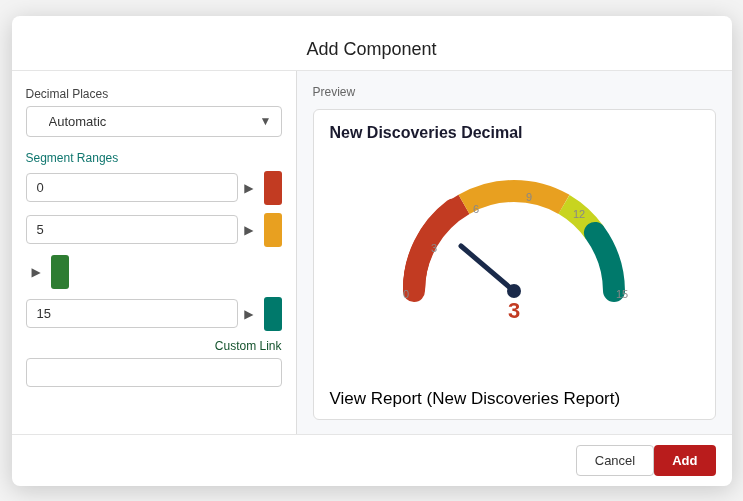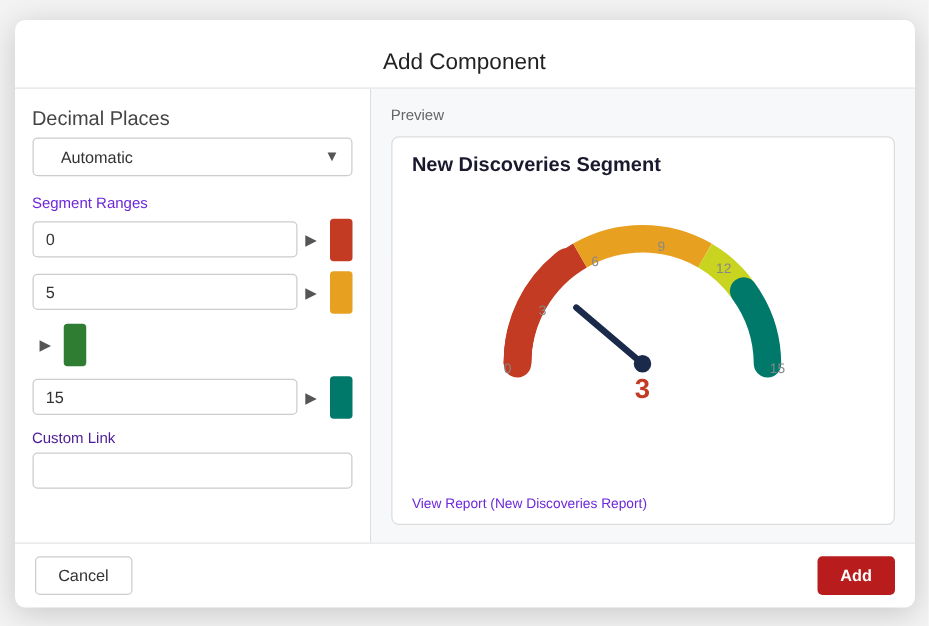--- a/index.html
+++ b/index.html
@@ -35,21 +35,21 @@
       overflow: hidden;
     }
     .left-panel {
       width: 285px;
       padding: 16px 14px;
       border-right: 1px solid #ddd;
       overflow-y: auto;
       flex-shrink: 0;
     }
     .field-label {
-      font-size: 16px;
+      font-size: 12px;
       color: #444;
       margin-bottom: 5px;
       font-weight: 500;
     }
     .select-wrapper {
       position: relative;
       margin-bottom: 14px;
     }
     .select-box {
       width: 100%;
@@ -66,21 +66,21 @@
       position: absolute;
       right: 10px;
       top: 50%;
       transform: translateY(-50%);
       pointer-events: none;
       color: #555;
       font-size: 12px;
     }
     .segment-ranges-label {
       font-size: 12px;
-      color: #6d28d9;
+      color: #0f766e;
       margin-bottom: 6px;
       font-weight: 500;
     }
     .segment-row {
       display: flex;
       align-items: center;
       margin-bottom: 8px;
     }
     .segment-input {
       flex: 1;
@@ -99,23 +99,24 @@
       color: #555;
     }
     .segment-color {
       width: 18px;
       height: 34px;
       border-radius: 3px;
       margin-left: 4px;
     }
     .custom-link-label {
       font-size: 12px;
-      color: #4c1d95;
+      color: #14532d;
       margin-bottom: 5px;
       font-weight: 500;
+      text-align: right;
     }
     .custom-link-input {
       width: 100%;
       padding: 6px 10px;
       border: 1px solid #ccc;
       border-radius: 4px;
       font-size: 13px;
       color: #333;
     }
     .right-panel {
@@ -147,30 +148,30 @@
       margin-bottom: 4px;
     }
     .gauge-container {
       width: 100%;
       display: flex;
       flex-direction: column;
       align-items: center;
       flex: 1;
     }
     .view-report-link {
-      font-size: 11px;
-      color: #6d28d9;
+      font-size: 17px;
+      color: #000000;
       margin-top: 8px;
       cursor: pointer;
       text-decoration: none;
     }
     .dialog-footer {
       padding: 10px 16px;
       display: flex;
-      justify-content: space-between;
+      justify-content: flex-end;
       border-top: 1px solid #e5e5e5;
     }
     .btn-cancel {
       padding: 7px 18px;
       border: 1px solid #ccc;
       border-radius: 4px;
       background: #fff;
       font-size: 13px;
       cursor: pointer;
       color: #333;
@@ -235,21 +236,21 @@
 
       <div style="margin-top:6px;">
         <div class="custom-link-label">Custom Link</div>
         <input class="custom-link-input" type="text" value="" style="">
       </div>
     </div>
 
     <div class="right-panel">
       <div class="preview-label">Preview</div>
       <div class="preview-box">
-        <div class="preview-title">New Discoveries Segment</div>
+        <div class="preview-title">New Discoveries Decimal</div>
         <div class="gauge-container">
           <div class="gauge-svg-wrap">
             <svg width="300" height="175" viewBox="0 0 300 175">
 
               <path d="M 150 145 m -100 0 A 100 100 0 0 1 83.58 69.1" fill="none" stroke="#c23b22" stroke-width="22" stroke-linecap="butt"></path>
 
               <path d="M 50 145 A 100 100 0 0 1 89.6 63.4" fill="none" stroke="#c23b22" stroke-width="22" stroke-linecap="round"></path>
 
               <path d="M 50,145 A 100,100 0 0,1 100,58.4" fill="none" stroke="#c23b22" stroke-width="22" stroke-linecap="butt"></path>
 

